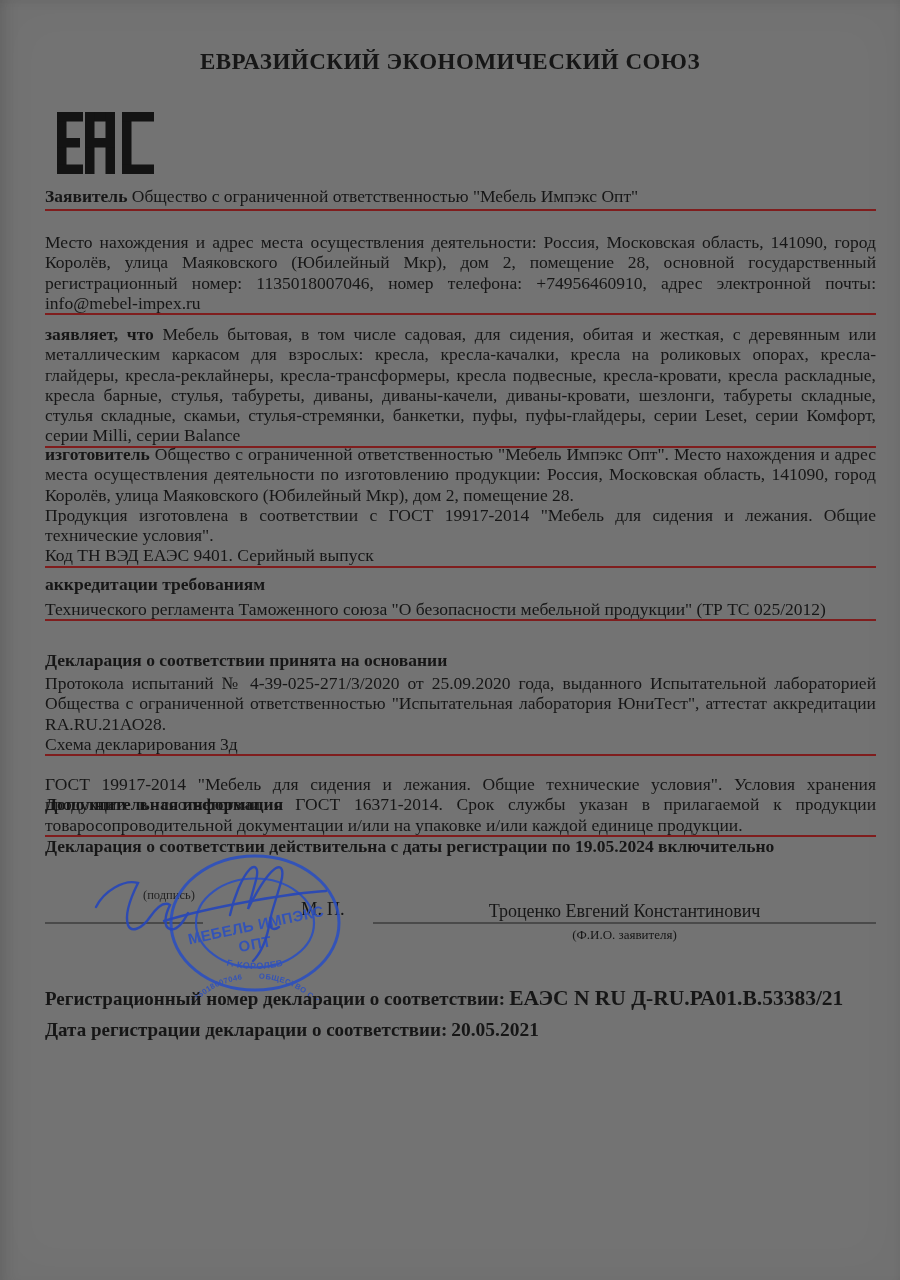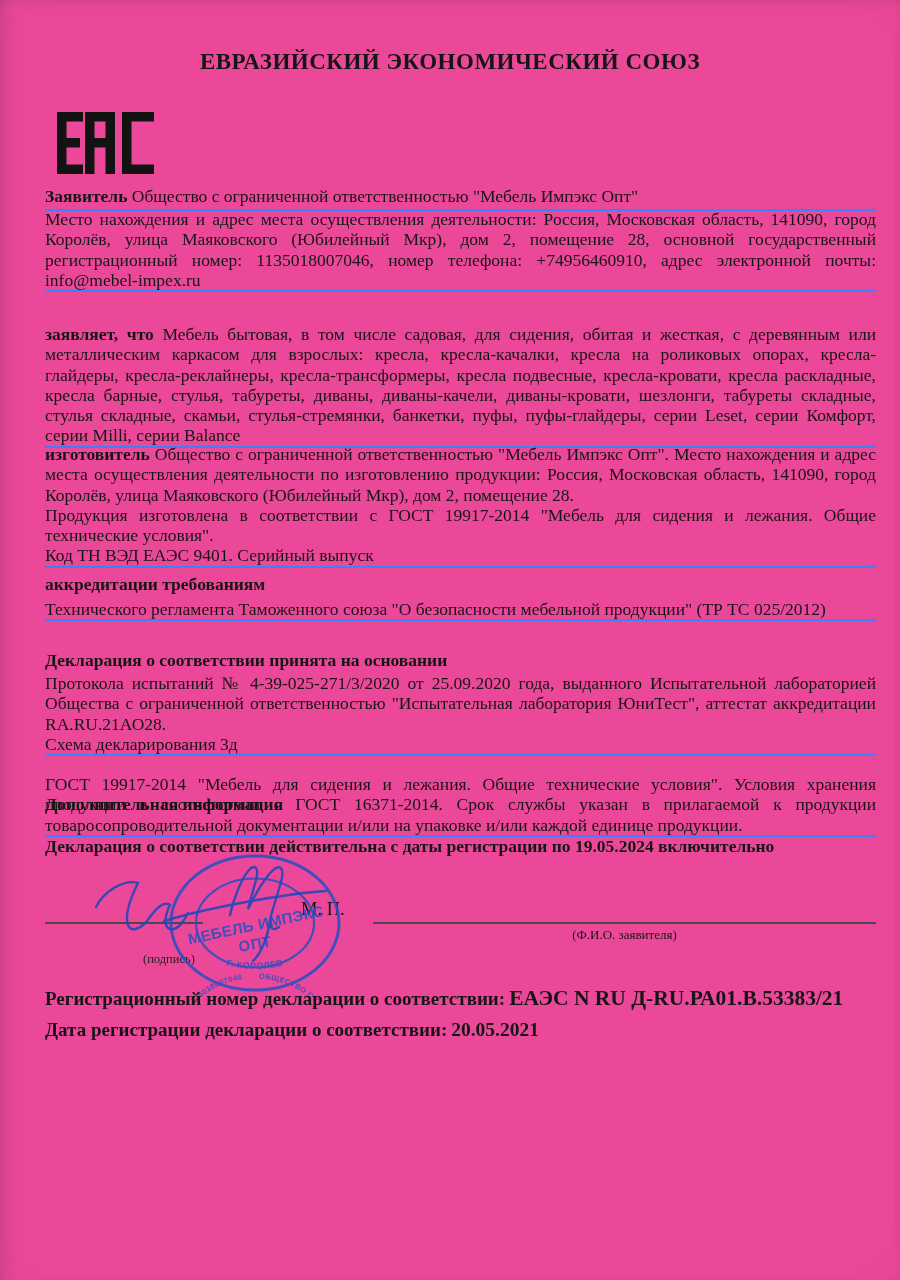--- a/index.html
+++ b/index.html
@@ -1,29 +1,29 @@
 <!DOCTYPE html>
 <html><head>
 <meta charset="utf-8">
 <style>
   html,body{margin:0;padding:0;}
   body{background:#e9e8e5;font-family:"Liberation Serif","DejaVu Serif",serif;}
   .page{
     position:relative;width:900px;height:1280px;margin:0 auto;
-    background:#ec4899;color:#161616;overflow:hidden;
+    background:#737373;color:#161616;overflow:hidden;
     box-shadow:inset 0 0 50px rgba(60,55,40,.04),
                inset 14px 0 16px -12px rgba(40,40,40,.22),
                inset 0 10px 14px -12px rgba(40,40,40,.14),
                inset -6px 0 10px -8px rgba(40,40,40,.10);
   }
   .titleblock{position:absolute;top:46px;left:0;width:900px;text-align:center;}
   .titleblock div{font-weight:bold;font-size:23px;line-height:32px;letter-spacing:.5px;}
   .eac{position:absolute;left:57px;top:112px;}
   .abs{position:absolute;left:45px;width:831px;font-size:17.5px;line-height:20.3px;}
-  .rule{border-bottom:2px solid #3b82f6;}
+  .rule{border-bottom:2px solid #7f1d1d;}
   .just{text-align:justify;}
   .abs p{margin:0;}
   b{font-weight:bold;}
   .heading{font-weight:bold;}
   .sig-rule{position:absolute;height:0;border-bottom:2px solid #4a4a4a;}
   .sig-label{position:absolute;font-size:12.5px;color:#222;}
   .mp{position:absolute;left:301px;top:899px;font-size:18.5px;}
   .fio-name{position:absolute;left:373px;top:901px;width:503px;text-align:center;font-size:18px;}
   .fio-label{position:absolute;left:373px;top:927px;width:503px;text-align:center;font-size:13px;}
   .regline{position:absolute;left:45px;width:831px;white-space:nowrap;}
@@ -55,21 +55,21 @@
       <rect x="65" y="0" width="9.5" height="62"></rect>
       <rect x="65" y="0" width="32" height="9.5"></rect>
       <rect x="65" y="52.5" width="32" height="9.5"></rect>
     </g>
   </svg>
 
   <div class="abs rule" style="top:186px;padding-bottom:3px;">
     <p><b>Заявитель</b> <span>Общество с ограниченной ответственностью "Мебель Импэкс Опт"</span></p>
   </div>
 
-  <div class="abs rule just" style="top:209px;">
+  <div class="abs rule just" style="top:232px;">
     <p>Место нахождения и адрес места осуществления деятельности: Россия, Московская область, 141090, город Королёв, улица Маяковского (Юбилейный Мкр), дом 2, помещение 28, основной государственный регистрационный номер: 1135018007046, номер телефона: +74956460910, адрес электронной почты: info@mebel-impex.ru</p>
   </div>
 
 
   <div class="abs rule just" style="top:324px;">
     <p><b>заявляет, что</b> <span>Мебель бытовая, в том числе садовая, для сидения, обитая и жесткая, с деревянным или металлическим каркасом для взрослых: кресла, кресла-качалки, кресла на роликовых опорах, кресла-глайдеры, кресла-реклайнеры, кресла-трансформеры, кресла подвесные, кресла-кровати, кресла раскладные, кресла барные, стулья, табуреты, диваны, диваны-качели, диваны-кровати, шезлонги, табуреты складные, стулья складные, скамьи, стулья-стремянки, банкетки, пуфы, пуфы-глайдеры, серии Leset, серии Комфорт, серии Milli, серии Balance</span></p>
   </div>
 
   <div class="abs rule just" style="top:444px;">
     <p><b>изготовитель</b> <span>Общество с ограниченной ответственностью "Мебель Импэкс Опт". Место нахождения и адрес места осуществления деятельности по изготовлению продукции: Россия, Московская область, 141090, город Королёв, улица Маяковского (Юбилейный Мкр), дом 2, помещение 28.</span></p>
@@ -89,23 +89,24 @@
   </div>
 
   <div class="abs heading" style="top:778px;margin-top:16px;">Дополнительная информация</div>
   <div class="abs rule just" style="top:774px;">
     <p>ГОСТ 19917-2014 "Мебель для сидения и лежания. Общие технические условия". Условия хранения продукции в соответствии с ГОСТ 16371-2014. Срок службы указан в прилагаемой к продукции товаросопроводительной документации и/или на упаковке и/или каждой единице продукции.</p>
   </div>
 
   <div class="abs heading" style="top:836px;">Декларация о соответствии действительна с даты регистрации по 19.05.2024 включительно</div>
 
   <div class="sig-rule" style="left:45px;top:922px;width:158px;"></div>
-  <div class="sig-label" style="left:143px;top:952px;">(подпись)</div>
+  <div class="sig-label" style="left:143px;top:888px;">(подпись)</div>
   <div class="mp">М. П.</div>
   <div class="sig-rule" style="left:373px;top:922px;width:503px;"></div>
+  <div class="fio-name">Троценко Евгений Константинович</div>
   <div class="fio-label">(Ф.И.О. заявителя)</div>
 
   <svg class="stamp-svg" width="190" height="150" viewBox="0 0 190 150" aria-hidden="true">
     <defs>
       <path id="ringPath" d="M 95,128.5 A 72,55.5 0 1 1 94.95,128.5" fill="none"></path>
       <path id="cityPath" d="M 53,111 Q 95,127 137,111" fill="none"></path>
     </defs>
     <g stroke="#2b4fc1" fill="none">
       <ellipse cx="95" cy="73" rx="84" ry="67" stroke-width="3"></ellipse>
       <ellipse cx="95" cy="73" rx="59" ry="44.5" stroke-width="2.2"></ellipse>

